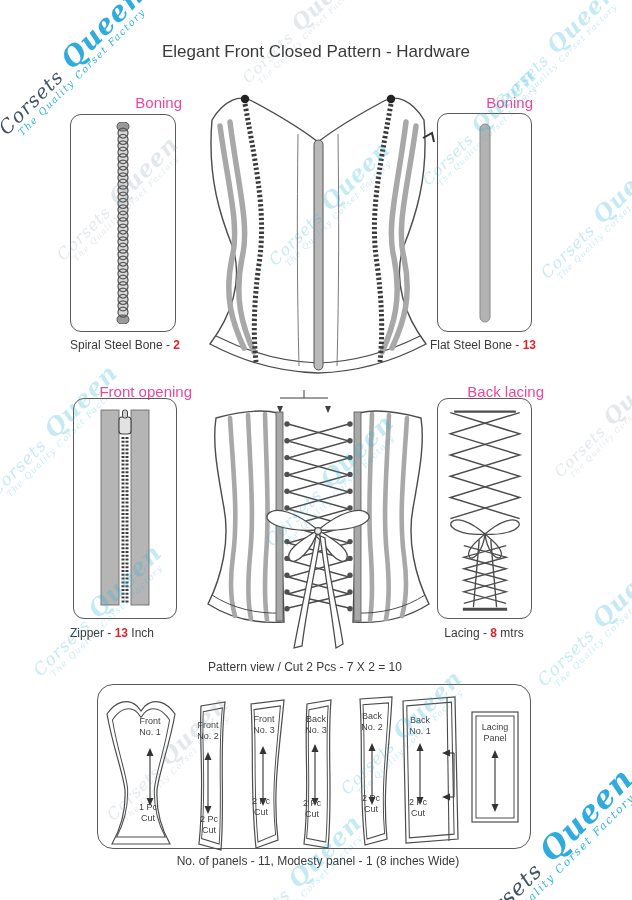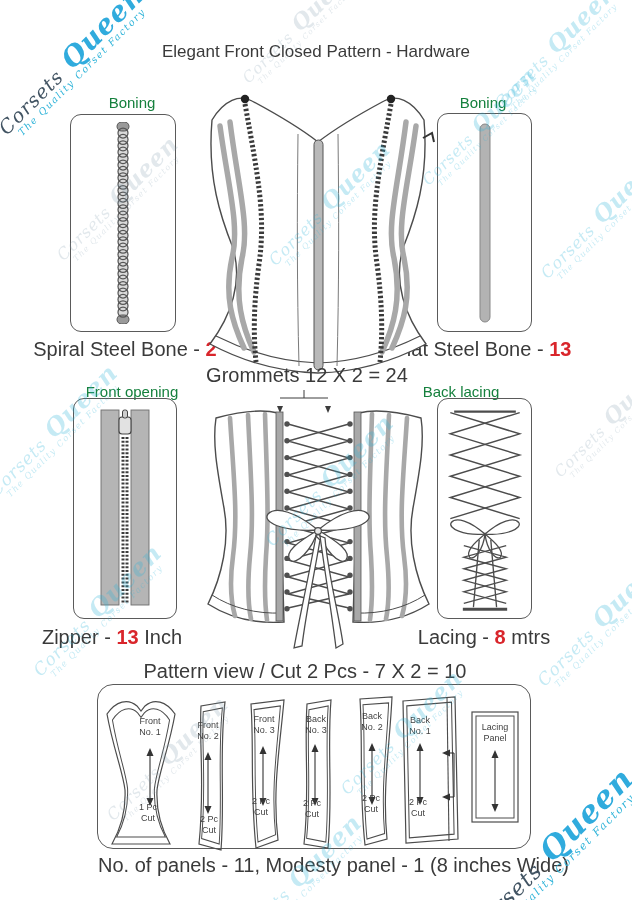--- a/index.html
+++ b/index.html
@@ -1,21 +1,21 @@
 <!DOCTYPE html>
 <html><head>
 <meta charset="utf-8">
 <style>
   html,body{margin:0;padding:0;background:#ffffff;}
   .page{position:relative;width:632px;height:900px;background:#ffffff;overflow:hidden;
         font-family:"Liberation Sans",sans-serif;color:#3c3c3c;}
   .abs{position:absolute;}
   .title{position:absolute;left:0;width:632px;top:42px;text-align:center;font-size:17px;color:#3a3a3a;}
-  .heading{position:absolute;font-size:15px;color:#15803d;text-align:center;}
-  .caption{position:absolute;font-size:20px;color:#3a3a3a;text-align:center;white-space:nowrap;}
+  .heading{position:absolute;font-size:15px;color:#ec4899;text-align:right;}
+  .caption{position:absolute;font-size:12px;color:#3a3a3a;text-align:center;white-space:nowrap;}
   .caption .red{color:#d9252b;font-weight:bold;}
   .panel{position:absolute;border:1.4px solid #5a5a5a;border-radius:11px;}
   .pattern-box{position:absolute;border:1.4px solid #5a5a5a;border-radius:16px;}
   .pat-piece{position:absolute;}
   .pp-label,.pp-cut{position:absolute;font-size:9px;line-height:1.2;color:#3f3f3f;
         white-space:pre-line;text-align:center;}
   
   #wm-layer{position:absolute;left:0;top:0;width:632px;height:900px;z-index:6;pointer-events:none;}
   .wm{position:absolute;text-align:center;white-space:nowrap;
       font-family:"DejaVu Serif",serif;font-style:italic;}
@@ -100,38 +100,37 @@
     </g>
     <g stroke="#3a3a3a" stroke-width="5" fill="none" stroke-dasharray="2.4 2.2">
       <path d="M 49 18 C 62 90 70 130 63 178 C 58 215 57 245 60 276"></path>
       <path d="M 195 18 C 182 90 174 130 181 178 C 186 215 187 245 184 276"></path>
     </g>
     <circle cx="49" cy="13" r="4.2" fill="#222"></circle>
     <circle cx="195" cy="13" r="4.2" fill="#222"></circle>
     <rect x="118" y="54" width="9" height="230" rx="4.5" fill="#b9b9b9" stroke="#555" stroke-width="1"></rect>
     <path d="M 227 52 L 236 47 L 238 56" fill="none" stroke="#333" stroke-width="2"></path>
   </svg>
-  <div class="caption" style="left:187px;top:364px;width:240px;">Grommets 12 X 2 = 24</div>
 
   <div class="heading" style="left:72px;top:383px;width:120px;">Front opening</div>
   <div class="panel" style="left:73px;top:398px;width:102px;height:219px;">
     <svg width="56" height="201" viewBox="0 0 56 201" style="margin:8px auto 0 auto;">
       <rect x="4" y="3" width="18" height="195" fill="#b5b5b5" stroke="#6e6e6e" stroke-width="0.9"></rect>
       <rect x="34" y="3" width="18" height="195" fill="#b5b5b5" stroke="#6e6e6e" stroke-width="0.9"></rect>
       <line x1="28" y1="30" x2="28" y2="197" stroke="#3c3c3c" stroke-width="7" stroke-dasharray="2 1.8"></line>
       <line x1="28" y1="30" x2="28" y2="197" stroke="#ffffff" stroke-width="1"></line>
       <rect x="22" y="10" width="12" height="17" rx="3" fill="#e2e2e2" stroke="#444" stroke-width="1.1"></rect>
       <rect x="25.5" y="3" width="5" height="8" rx="2" fill="#cfcfcf" stroke="#444" stroke-width="1"></rect>
     </svg>
   </div>
   <div class="caption" style="left:12px;top:626px;width:200px;">
     <span>Zipper - </span><span class="red">13</span><span> Inch</span>
   </div>
 
-  <div class="heading" style="left:401px;top:383px;width:120px;">Back lacing</div>
+  <div class="heading" style="left:424px;top:383px;width:120px;">Back lacing</div>
   <div class="panel" style="left:437px;top:398px;width:93px;height:219px;">
     <svg width="92" height="212" viewBox="0 0 92 220" style="margin:4px auto 0 auto;">
       <line x1="14" y1="9" x2="78" y2="9" stroke="#4c4c4c" stroke-width="2.4"></line>
       <g stroke="#4c4c4c" stroke-width="1.5" fill="none">
         <polyline points="10,10 82,32 10,54 82,76 10,98 82,120"></polyline>
         <polyline points="82,10 10,32 82,54 10,76 82,98 10,120"></polyline>
       </g>
       <g stroke="#4c4c4c" stroke-width="1.3" fill="#ffffff">
         <path d="M 46 136 C 30 122 16 118 11 124 C 7 130 24 138 46 136 Z"></path>
         <path d="M 46 136 C 62 122 76 118 81 124 C 85 130 68 138 46 136 Z"></path>

